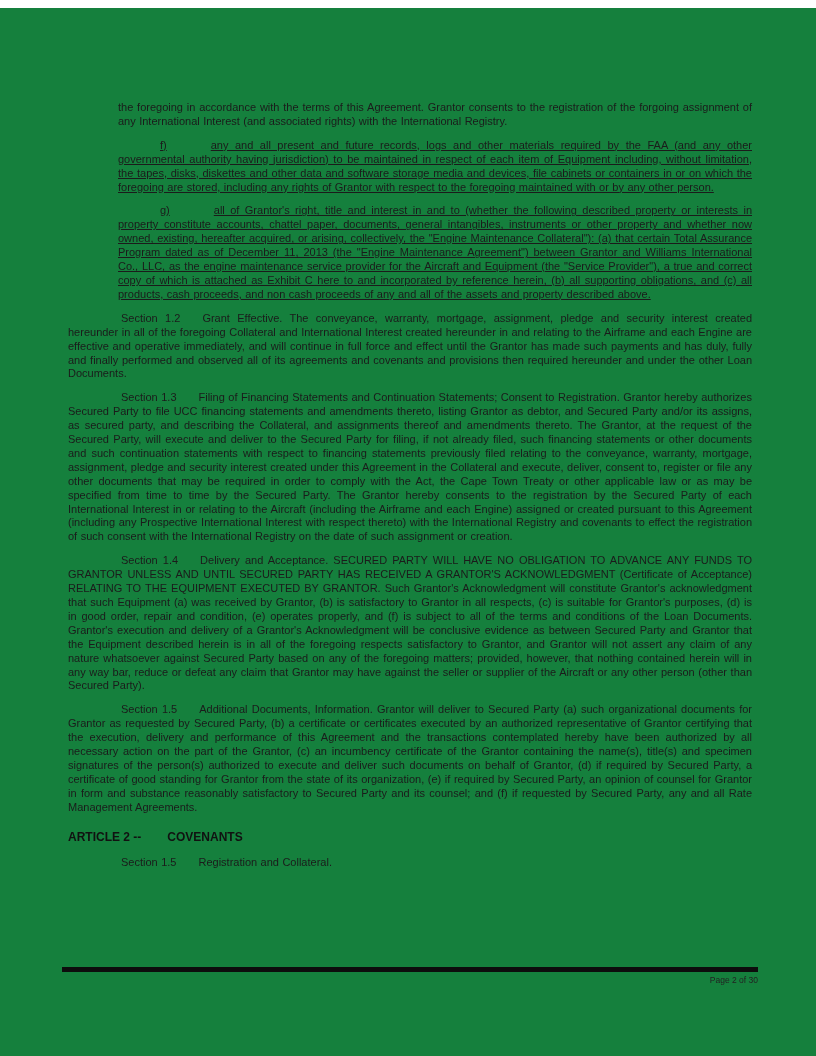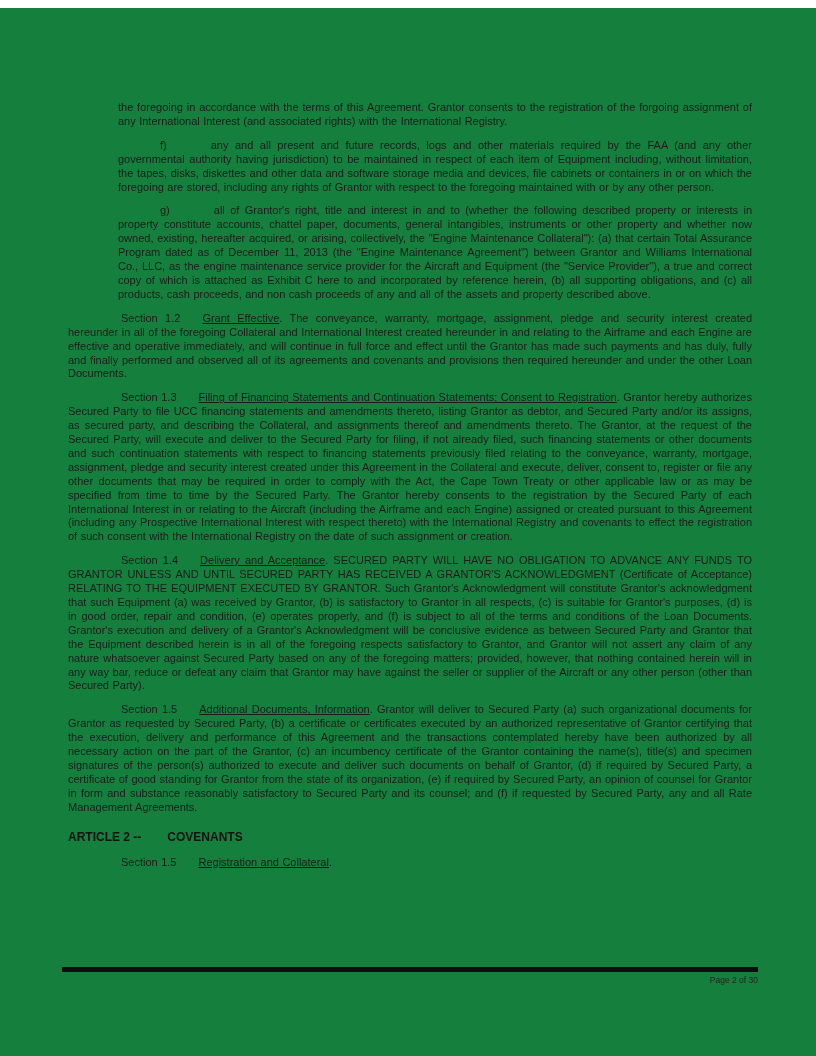--- a/index.html
+++ b/index.html
@@ -16,25 +16,25 @@
     overflow: hidden;
   }
   .para {
     font-size: 11px;
     line-height: 13.9px;
     text-align: justify;
     margin: 0 0 10px 0;
     word-spacing: 0.4px;
   }
   .block-indent { margin-left: 50px; }
-  .lettered { margin-left: 50px; text-indent: 42px; }
+  .lettered { margin-left: 50px; text-indent: 42px; text-decoration: underline; }
   .letter-tab { display: inline-block; width: 44px; }
   .section-para { text-indent: 53px; }
   .sec-tab { display: inline-block; width: 22px; }
-  .underline { text-decoration: underline; }
+  .underline { }
   .article-heading {
     font-weight: bold;
     font-size: 12px;
     margin: 15px 0 12px 0;
     color: #111111;
   }
   .article-title { margin-left: 26px; }
   .footer {
     position: absolute;
     left: 62px;

